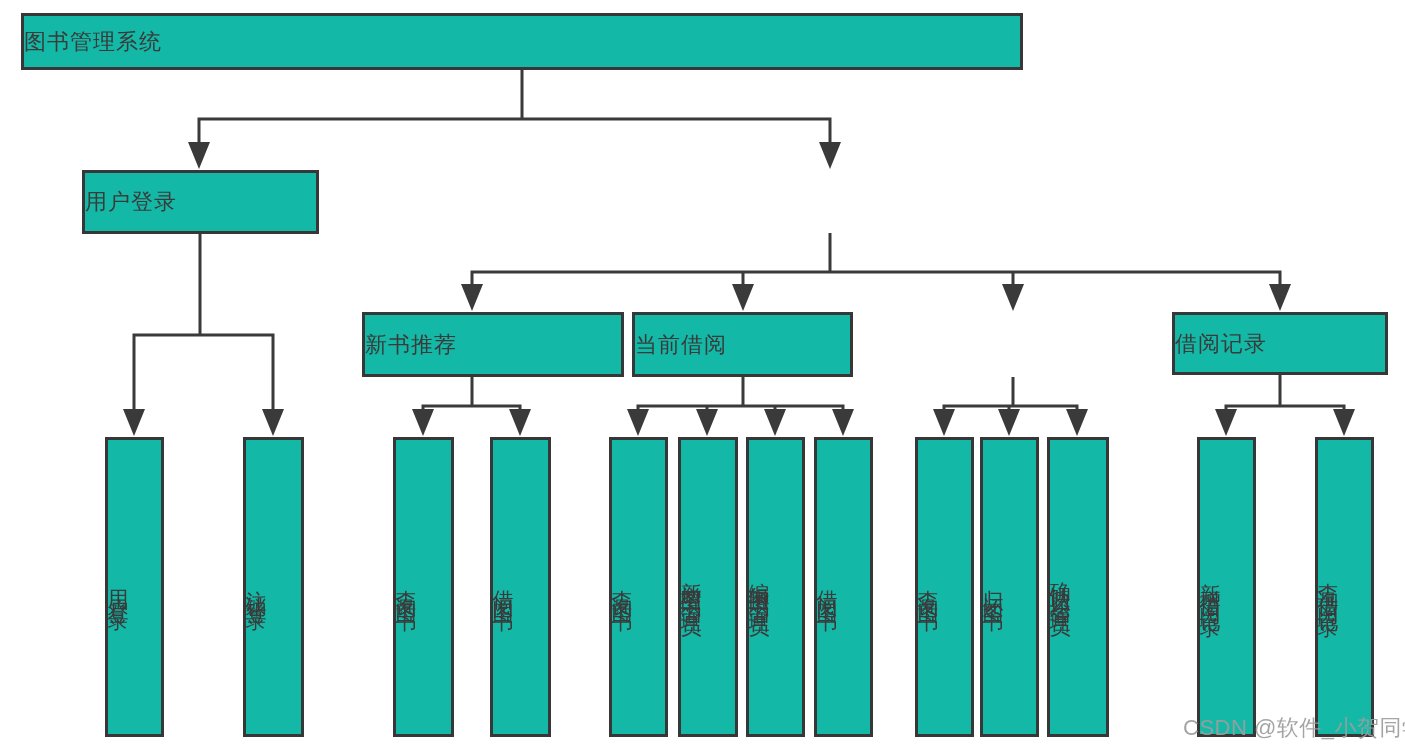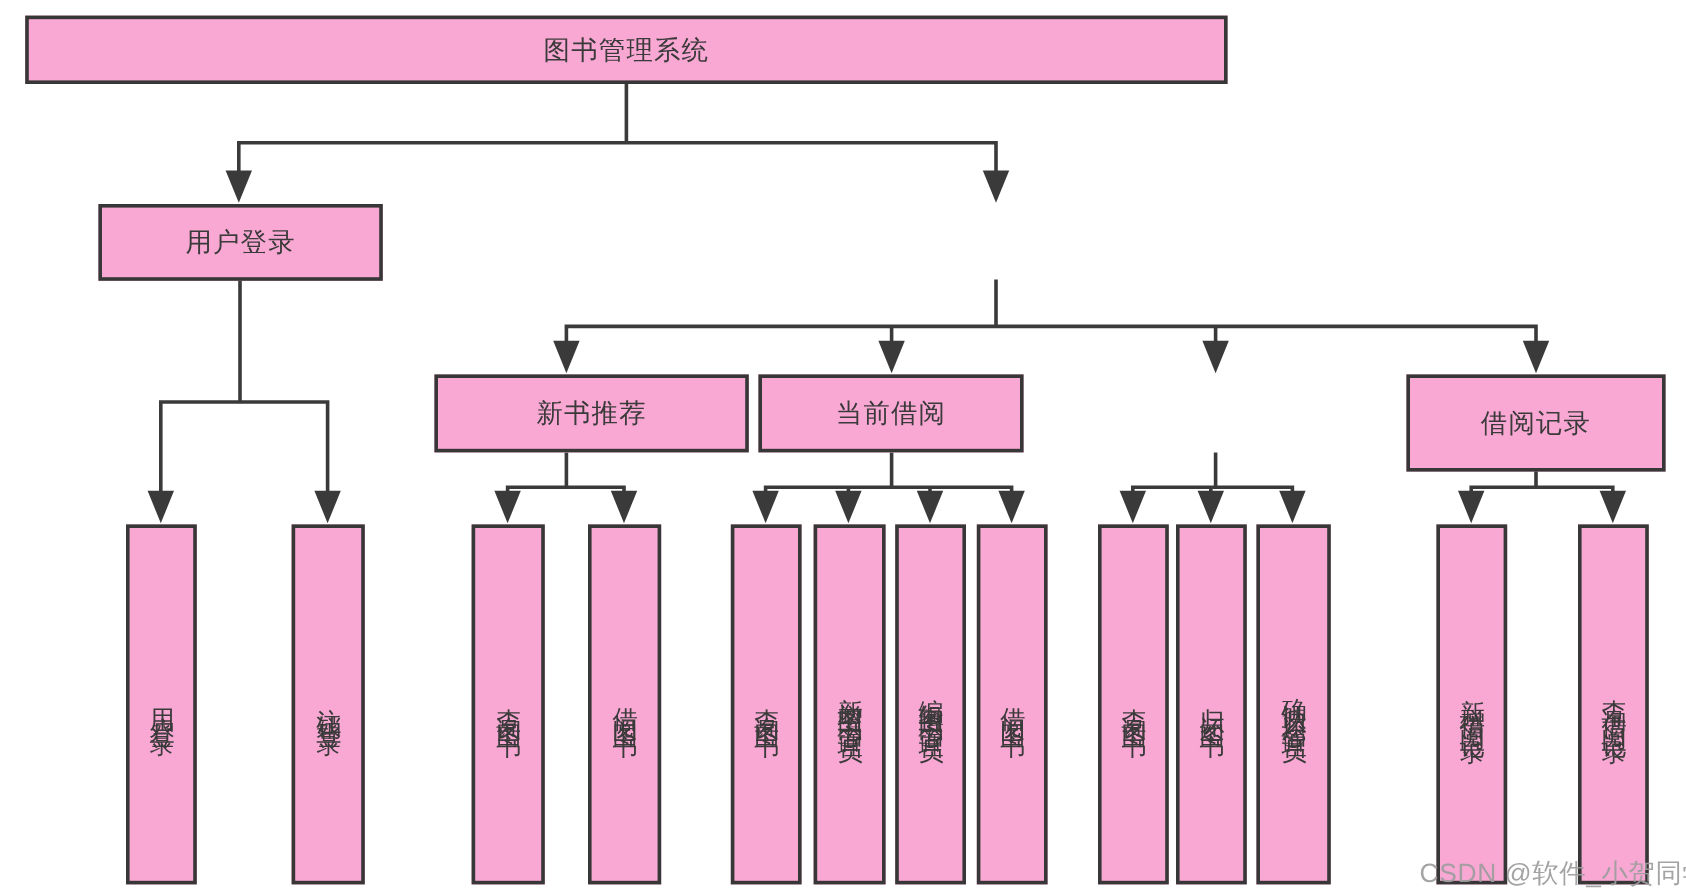--- a/index.html
+++ b/index.html
@@ -7,23 +7,23 @@
     position:relative;
     width:1405px;height:747px;
     background:#ffffff;
     font-family:"Liberation Sans", sans-serif;
     overflow:hidden;
   }
   .wires{position:absolute;left:0;top:0;z-index:1;}
   .node{
     position:absolute;
     box-sizing:border-box;
-    background:#f9a8d4;
+    background:#14b8a6;
     border:3px solid #373737;
-    display:flex;align-items:center;justify-content:center;
+    display:flex;align-items:center;justify-content:flex-start;
     color:#3a3a3a;
     z-index:2;
   }
   .hbox span{
     font-size:22px;
     letter-spacing:1px;
     white-space:nowrap;
   }
   .vbox span{
     writing-mode:vertical-lr;
@@ -96,21 +96,21 @@
   <div class="node hbox" style="left:82px;top:170px;width:237px;height:64px">
     <span>用户登录</span>
   </div>
 
   <div class="node hbox" style="left:362px;top:312px;width:262px;height:65px">
     <span>新书推荐</span>
   </div>
   <div class="node hbox" style="left:632px;top:312px;width:221px;height:65px">
     <span>当前借阅</span>
   </div>
-  <div class="node hbox" style="left:1172px;top:312px;width:216px;height:81px">
+  <div class="node hbox" style="left:1172px;top:312px;width:216px;height:63px">
     <span>借阅记录</span>
   </div>
 
   <div class="node vbox" style="left:105px;top:437px;width:59px;height:300px">
     <span>用户登录</span>
   </div>
   <div class="node vbox" style="left:243px;top:437px;width:61px;height:300px">
     <span>注销登录</span>
   </div>
 

